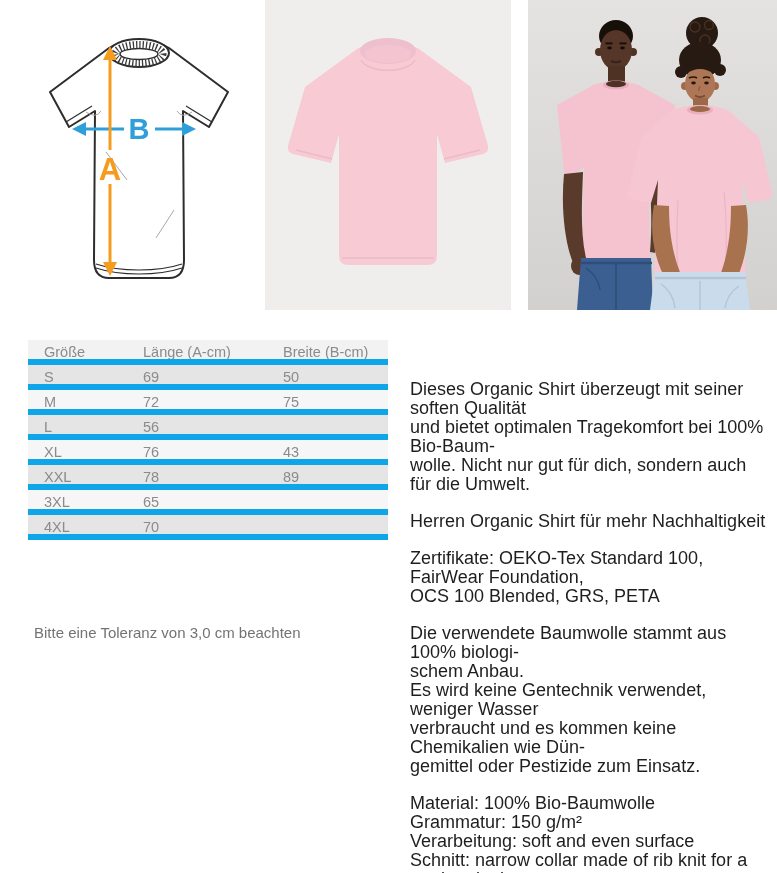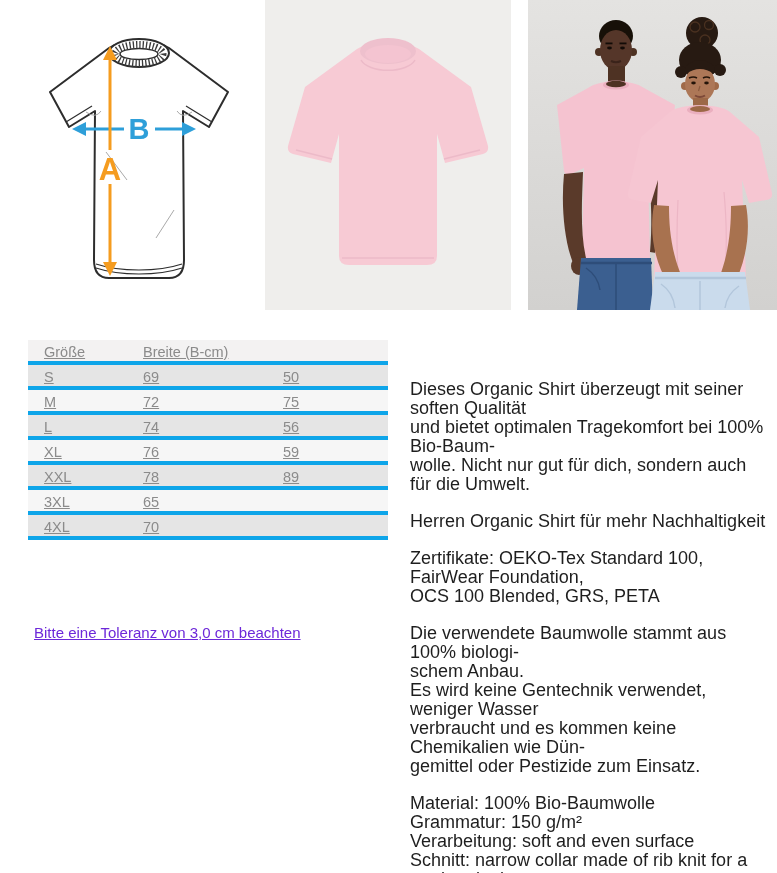--- a/index.html
+++ b/index.html
@@ -7,30 +7,30 @@
   body { font-family: "Liberation Sans", "DejaVu Sans", sans-serif; }
   .page { position: relative; width: 777px; height: 873px; background: #fff; overflow: hidden; }
 
   
   .diagram-block { position: absolute; left: 28px; top: 32px; width: 222px; height: 258px; }
   .flatlay-block { position: absolute; left: 265px; top: 0; width: 246px; height: 310px; }
   .models-block  { position: absolute; left: 528px; top: 0; width: 249px; height: 310px; }
 
   
   .size-table { position: absolute; left: 28px; top: 340px; width: 360px; font-size: 14.5px; color: #8b8b8b; }
-  .t-row { display: flex; height: 25px; line-height: 25px; border-bottom: 4px solid #0ea5e9; text-decoration: underline; }
+  .t-row { display: flex; height: 25px; line-height: 25px; border-bottom: 6px solid #0ea5e9; }
   .t-row.header { background: #f3f2f2; }
   .t-row.gray   { background: #e5e5e5; }
   .t-row.light  { background: #f6f6f6; }
   .t-cell { overflow: hidden; white-space: nowrap; }
   .c1 { width: 115px; padding-left: 16px; }
   .c2 { width: 140px; }
   .c3 { flex: 1; }
 
-  .tolerance-note { position: absolute; left: 34px; top: 624px; font-size: 15px; color: #6d28d9; text-decoration: underline; }
+  .tolerance-note { position: absolute; left: 34px; top: 624px; font-size: 15px; color: #737373; }
 
   
   .description { position: absolute; left: 410px; top: 333px; width: 362px; font-size: 18px; line-height: 19px; color: #1e1e1e; margin-top: 47px; }
   .description p { margin: 0 0 18px 0; white-space: pre-wrap; }
 </style>
 </head>
 <body>
 
 <div class="page">
 
@@ -156,41 +156,41 @@
         <path d="M133,284 Q145,292 147,308" stroke="#b2c6db" stroke-width="1.5" fill="none"></path>
         <path d="M211,286 Q199,294 197,308" stroke="#b2c6db" stroke-width="1.5" fill="none"></path>
         <path d="M172,281 L172,310" stroke="#b2c6db" stroke-width="1.5" fill="none"></path>
       </g>
     </svg>
   </div>
 
   <div class="size-table">
     <div class="t-row header">
       <div class="t-cell c1">Größe</div>
+      <div class="t-cell c2">Länge (A-cm)</div>
       <div class="t-cell c3">Breite (B-cm)</div>
     </div>
     <div class="t-row gray">
       <div class="t-cell c1">S</div>
       <div class="t-cell c2">69</div>
       <div class="t-cell c3">50</div>
     </div>
     <div class="t-row light">
       <div class="t-cell c1">M</div>
       <div class="t-cell c2">72</div>
       <div class="t-cell c3">75</div>
     </div>
     <div class="t-row gray">
       <div class="t-cell c1">L</div>
-      <div class="t-cell c2">74</div>
       <div class="t-cell c3">56</div>
     </div>
     <div class="t-row light">
       <div class="t-cell c1">XL</div>
       <div class="t-cell c2">76</div>
-      <div class="t-cell c3">59</div>
+      <div class="t-cell c3">43</div>
     </div>
     <div class="t-row gray">
       <div class="t-cell c1">XXL</div>
       <div class="t-cell c2">78</div>
       <div class="t-cell c3">89</div>
     </div>
     <div class="t-row light">
       <div class="t-cell c1">3XL</div>
       <div class="t-cell c3">65</div>
     </div>

